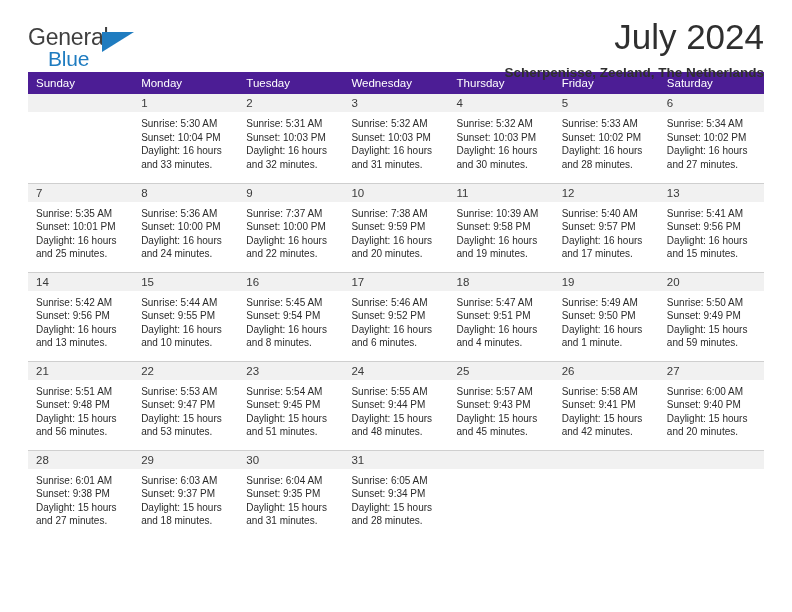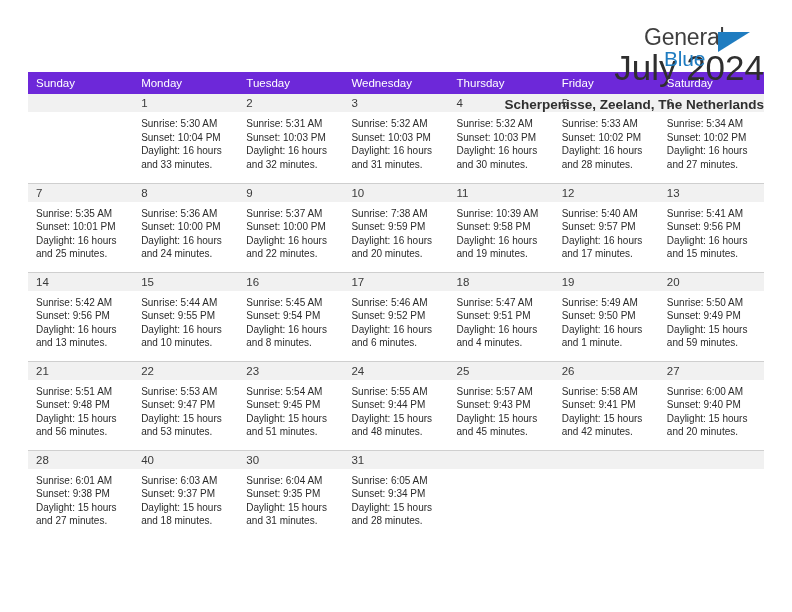--- a/index.html
+++ b/index.html
@@ -18,26 +18,25 @@
     position: relative;
     width: 792px;
     height: 612px;
     box-sizing: border-box;
     padding: 0 28px;
   }
 
   
   .top {
     display: flex;
-    align-items: flex-end;
+    align-items: center;
     justify-content: space-between;
     height: 72px;
     padding-top: 26px;
     box-sizing: border-box;
-    flex-direction: column;
   }
   .logo {
     position: relative;
     width: 120px;
     height: 46px;
     line-height: 1;
   }
   .logo-general {
     font-size: 23px;
     letter-spacing: -0.2px;
@@ -78,21 +77,21 @@
     font-weight: bold;
   }
 
   
   .cal {
     width: 736px;
     border-collapse: collapse;
     table-layout: fixed;
   }
   .cal th {
-    background: #6d28d9;
+    background: #4c1d95;
     color: #ffffff;
     font-size: 11.5px;
     font-weight: normal;
     text-align: left;
     padding: 5px 0 5px 8px;
     height: 20px;
     box-sizing: border-box;
   }
   .cal td {
     vertical-align: top;
@@ -257,21 +256,21 @@
                 <div>Sunset: 10:00 PM</div>
                 <div>Daylight: 16 hours</div>
                 <div>and 24 minutes.</div>
               </div>
             </div>
           </td>
           <td>
             <div class="daycell">
               <div class="daynum">9</div>
               <div class="dayinfo">
-                <div>Sunrise: 5:37 AM</div>
+                <div>Sunrise: 7:37 AM</div>
                 <div>Sunset: 10:00 PM</div>
                 <div>Daylight: 16 hours</div>
                 <div>and 22 minutes.</div>
               </div>
             </div>
           </td>
           <td>
             <div class="daycell">
               <div class="daynum">10</div>
               <div class="dayinfo">
@@ -481,21 +480,21 @@
               <div class="dayinfo">
                 <div>Sunrise: 6:01 AM</div>
                 <div>Sunset: 9:38 PM</div>
                 <div>Daylight: 15 hours</div>
                 <div>and 27 minutes.</div>
               </div>
             </div>
           </td>
           <td>
             <div class="daycell">
-              <div class="daynum">40</div>
+              <div class="daynum">29</div>
               <div class="dayinfo">
                 <div>Sunrise: 6:03 AM</div>
                 <div>Sunset: 9:37 PM</div>
                 <div>Daylight: 15 hours</div>
                 <div>and 18 minutes.</div>
               </div>
             </div>
           </td>
           <td>
             <div class="daycell">

